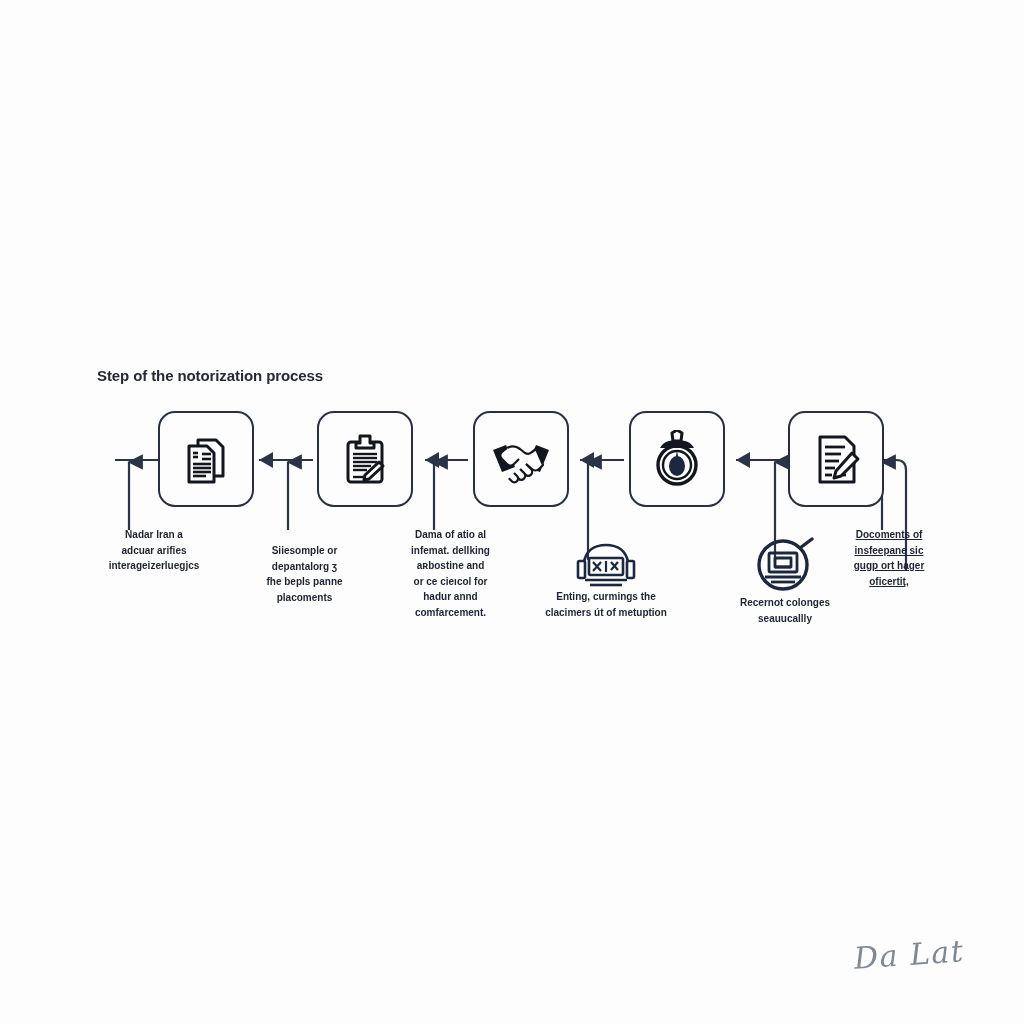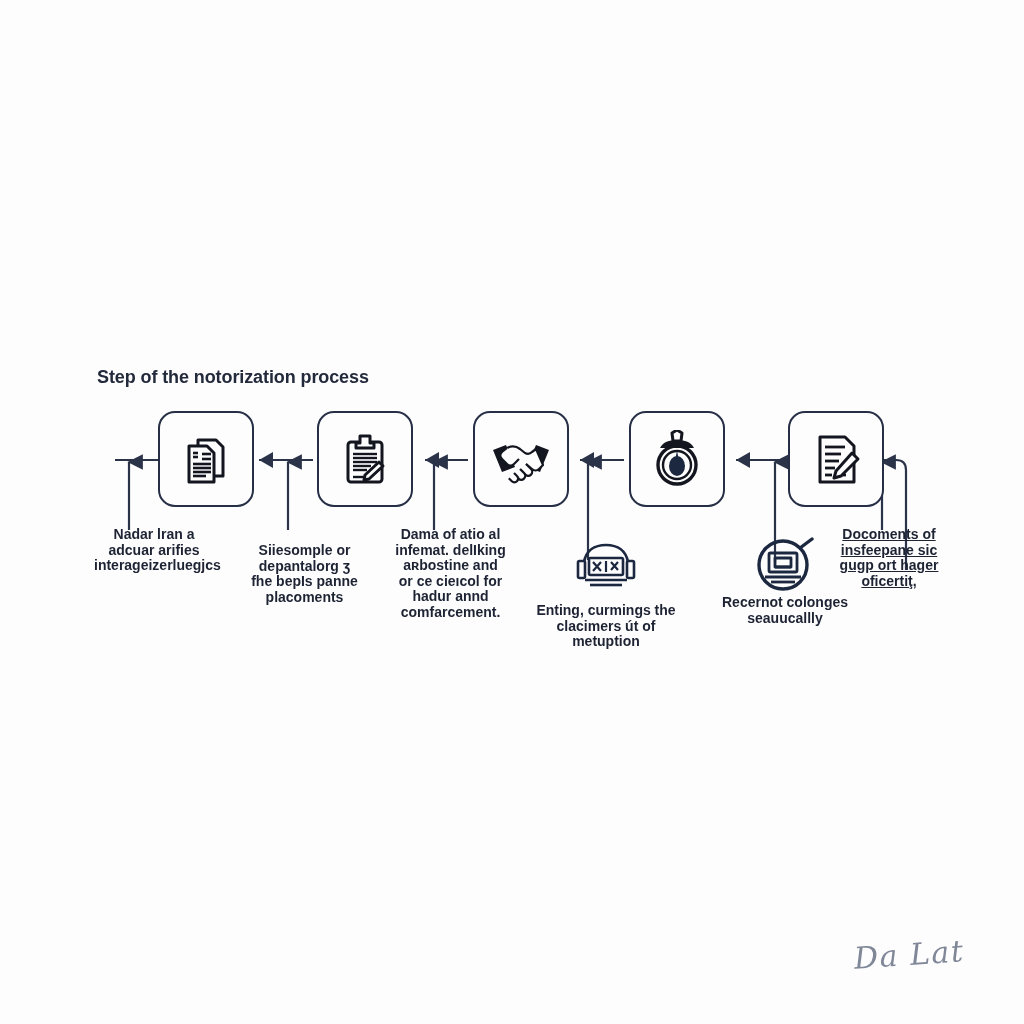--- a/index.html
+++ b/index.html
@@ -20,21 +20,21 @@
     inset: 0;
     width: 1024px;
     height: 1024px;
   }
 
   
   .diagram-title {
     position: absolute;
     left: 97px;
     top: 367px;
-    font-size: 18px;
+    font-size: 15px;
     font-weight: bold;
     color: #232a3b;
     letter-spacing: -0.1px;
     white-space: nowrap;
   }
 
   
   .step-box {
     position: absolute;
     width: 96px;
@@ -48,21 +48,21 @@
     align-items: center;
     justify-content: center;
     z-index: 4;
   }
   .step-box svg { display: block; }
 
   
   .step-caption {
     position: absolute;
     text-align: center;
-    font-size: 14px;
+    font-size: 10px;
     line-height: 15.5px;
     color: #1d2333;
     font-weight: bold;
     z-index: 3;
   }
 
   
   .deco-icon {
     position: absolute;
     z-index: 3;
@@ -250,19 +250,19 @@
     </g>
   </svg>
 </span>
 
 <div class="step-caption" style="left:94px; top:527px; width:120px;">Nadar lran a<br>adcuar arifies<br>interageizerluegjcs</div>
 
 <div class="step-caption" style="left:248px; top:543px; width:113px;">Siiesomple or<br>depantalorg ʒ<br>fhe bepIs panne<br>placoments</div>
 
 <div class="step-caption" style="left:392px; top:527px; width:117px;">Dama of atio al<br>infemat. delIking<br>aʀbostine and<br>or ce cieıcol for<br>hadur annd<br>comfarcement.</div>
 
-<div class="step-caption" style="left:521px; top:589px; width:170px;margin-top:14px;">Enting, curmings the<br>clacimers út of metuption</div>
+<div class="step-caption" style="left:521px; top:589px; width:170px;">Enting, curmings the<br>clacimers út of metuption</div>
 
 <div class="step-caption" style="left:712px; top:595px; width:146px;text-align:center;">Recernot colonges<br>seauucallly</div>
 
 <div class="step-caption" style="left:832px; top:527px; width:114px;text-decoration:underline;">Docoments of<br>insfeepane sic<br>ɡugр ort haɡer<br>oficertiţ,</div>
 
 <div class="signature">Da Lat</div>
 
 </body></html>

